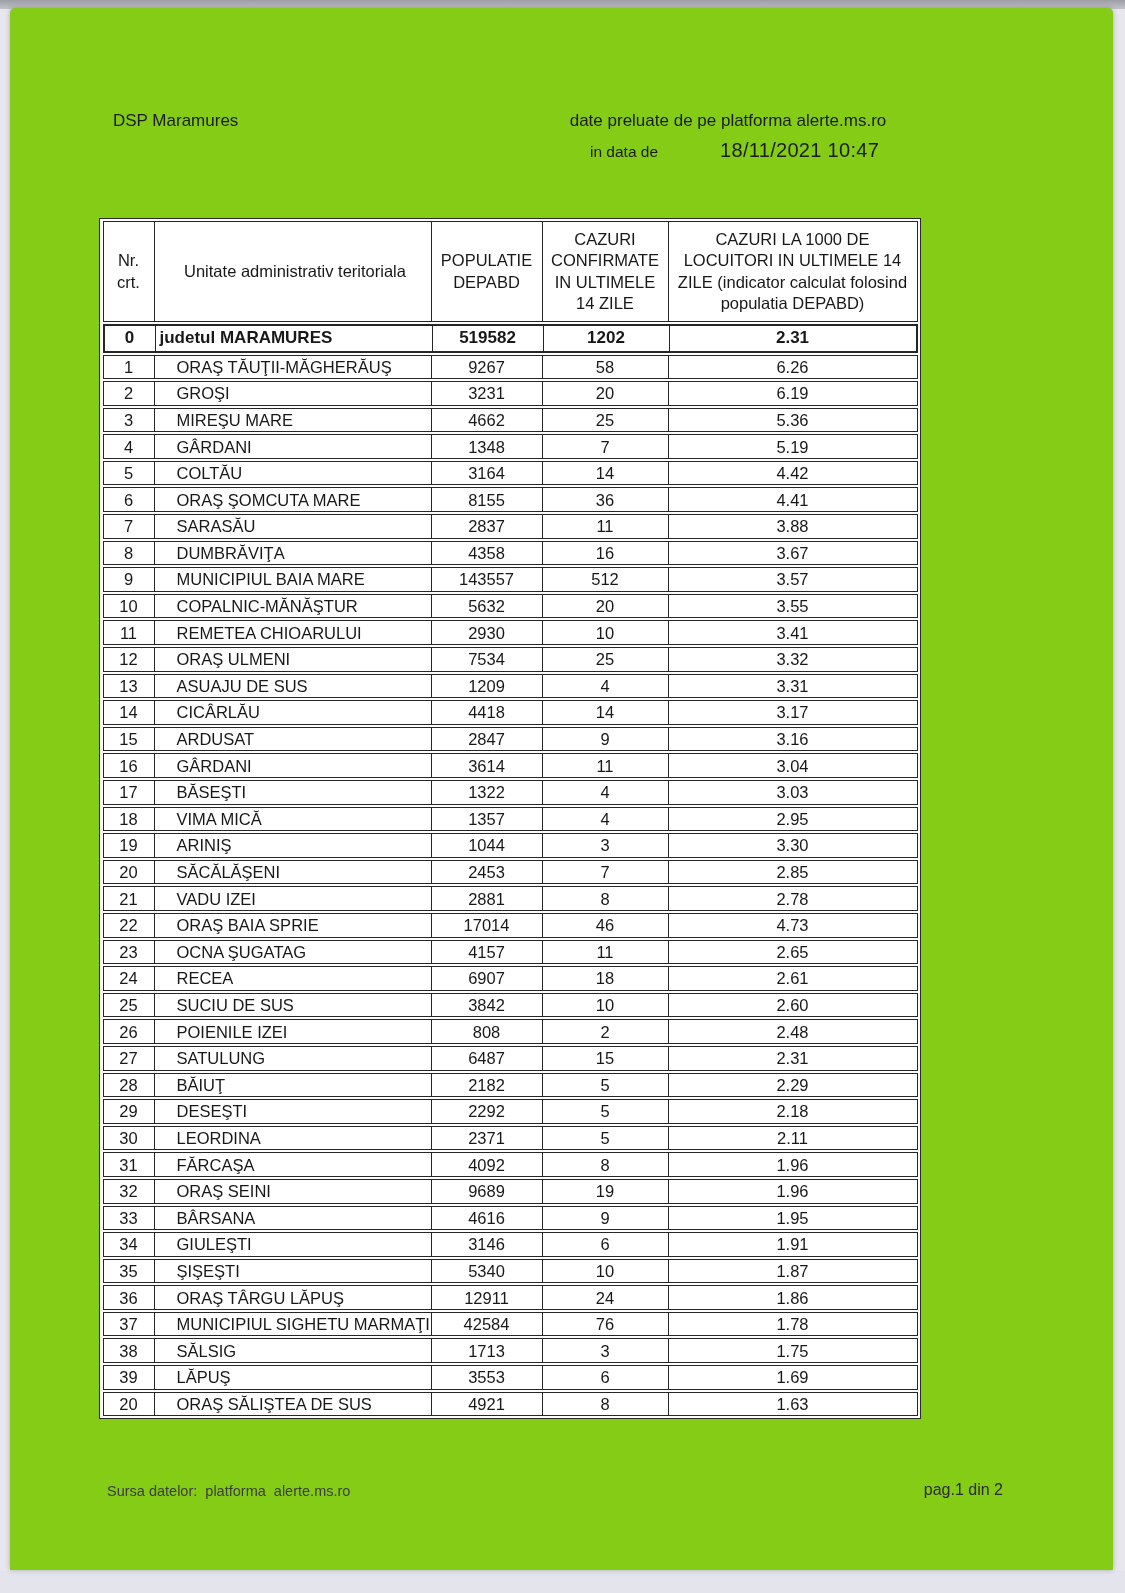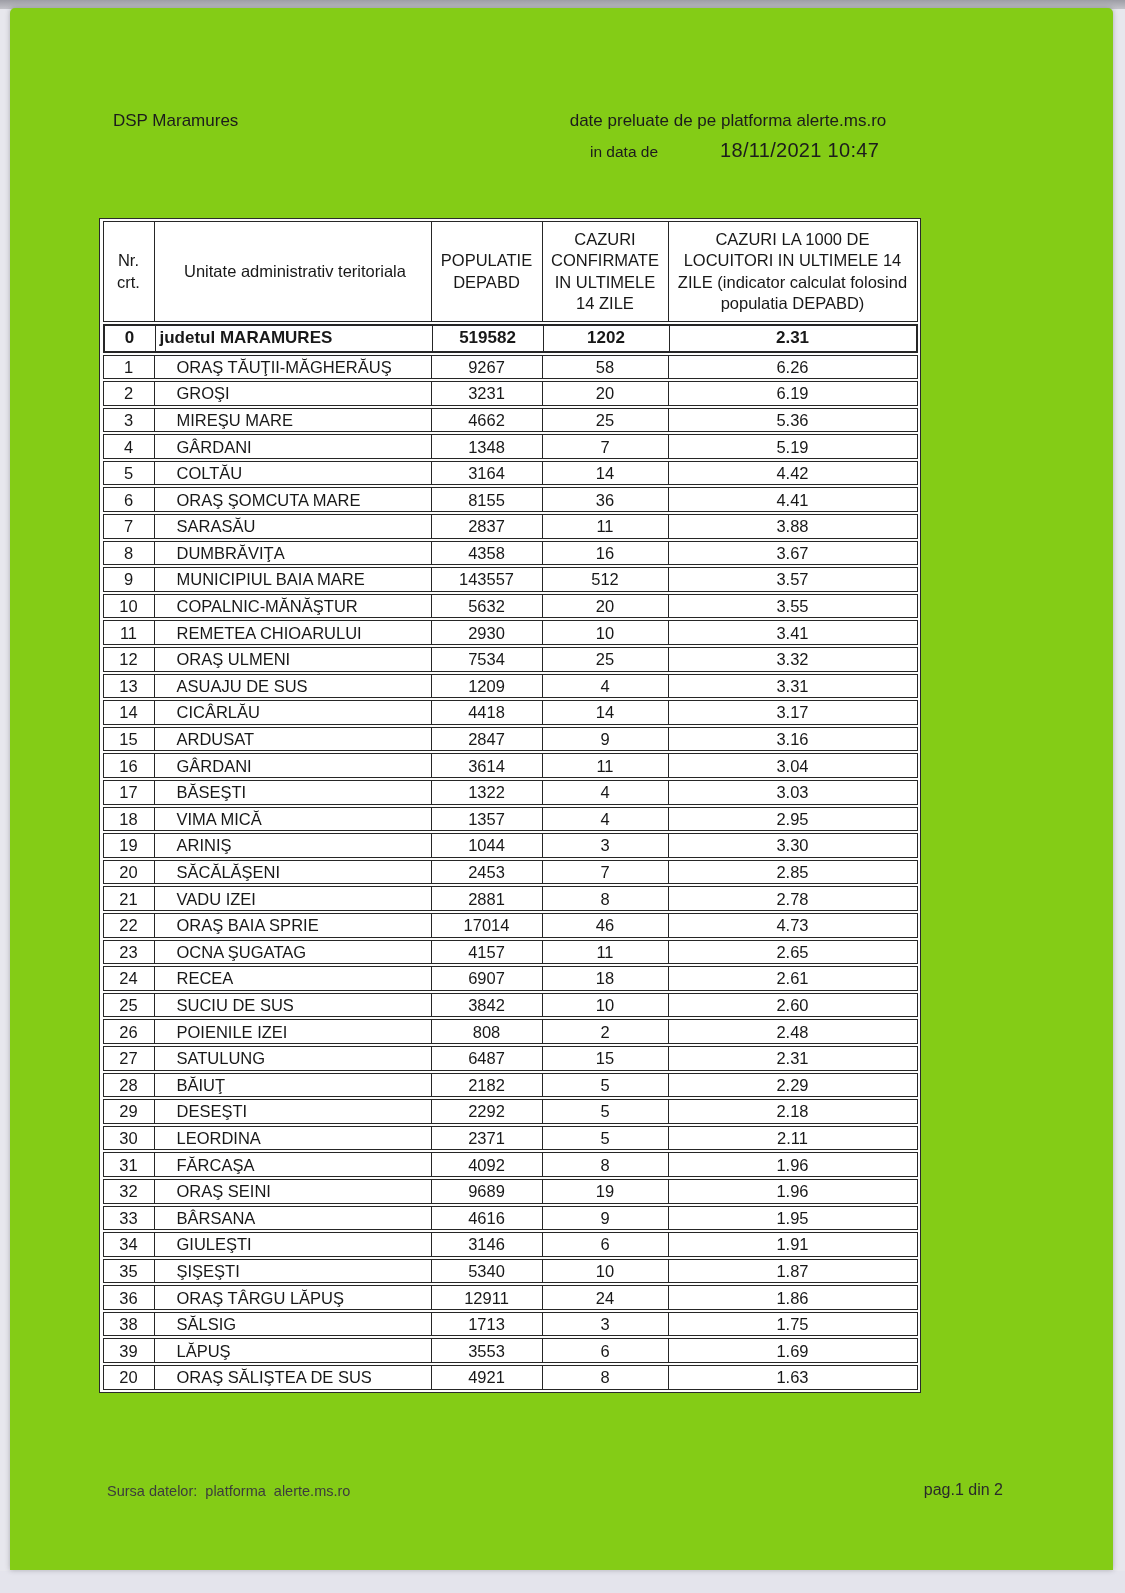--- a/index.html
+++ b/index.html
@@ -358,20 +358,27 @@
           <div class="c c4">1.87</div>
         </div>
         <div class="t-row">
           <div class="c c0">36</div>
           <div class="c c1">ORAŞ TÂRGU LĂPUŞ</div>
           <div class="c c2">12911</div>
           <div class="c c3">24</div>
           <div class="c c4">1.86</div>
         </div>
         <div class="t-row">
+          <div class="c c0">37</div>
+          <div class="c c1">MUNICIPIUL SIGHETU MARMAŢIEI</div>
+          <div class="c c2">42584</div>
+          <div class="c c3">76</div>
+          <div class="c c4">1.78</div>
+        </div>
+        <div class="t-row">
           <div class="c c0">38</div>
           <div class="c c1">SĂLSIG</div>
           <div class="c c2">1713</div>
           <div class="c c3">3</div>
           <div class="c c4">1.75</div>
         </div>
         <div class="t-row">
           <div class="c c0">39</div>
           <div class="c c1">LĂPUŞ</div>
           <div class="c c2">3553</div>

